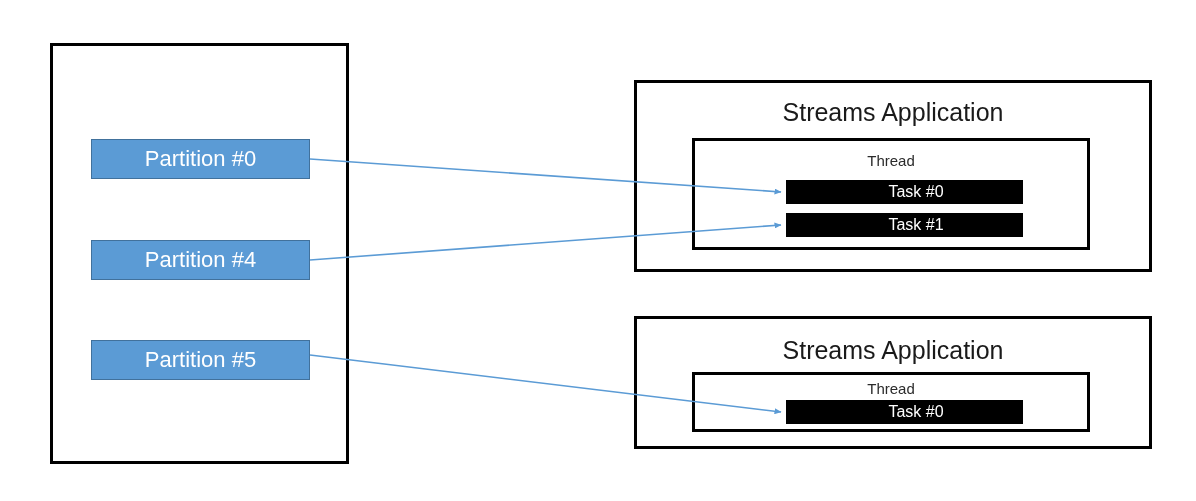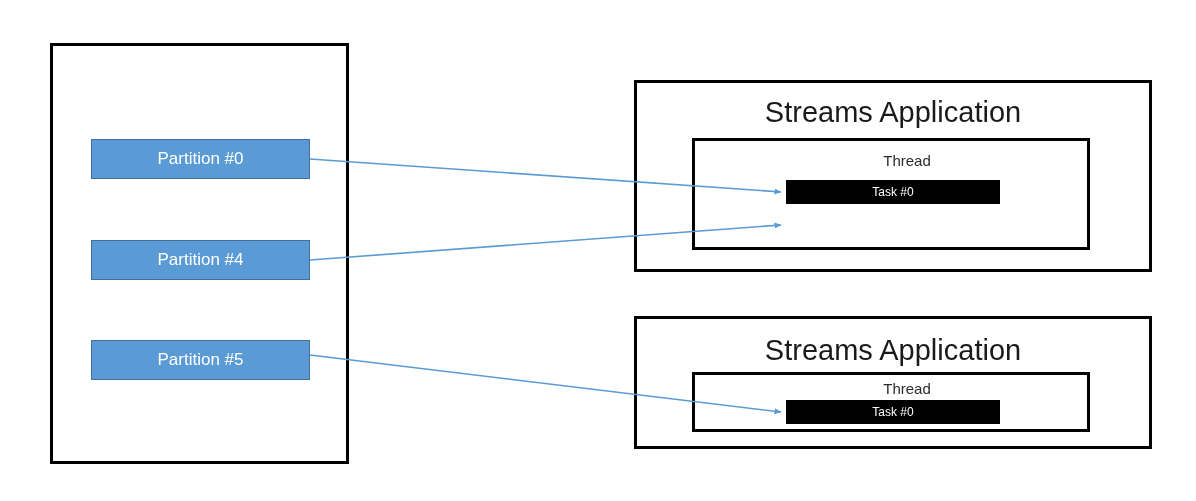--- a/index.html
+++ b/index.html
@@ -42,71 +42,71 @@
     white-space: nowrap;
   }
   .topic-title {
     left: 50px;
     top: 72px;
     width: 299px;
     font-size: 25px;
     line-height: 32px;
   }
   .app-title {
-    font-size: 29px;
+    font-size: 25px;
     line-height: 32px;
     left: 634px;
     width: 518px;
   }
   .app1-title { top: 96px; }
   .app2-title { top: 334px; }
 
   .thread-label {
     position: absolute;
     text-align: center;
     color: #2b2b2b;
     font-size: 15px;
     line-height: 20px;
     white-space: nowrap;
-    margin-left: 16px;
   }
   .thread1-label { left: 692px; top: 151px; width: 398px; }
   .thread2-label { left: 692px; top: 379px; width: 398px; }
 
   
   .partition {
     position: absolute;
     left: 91px;
     width: 219px;
     height: 40px;
     background: #5B9BD5;
     border: 1px solid #41719C;
     box-sizing: border-box;
     color: #ffffff;
-    font-size: 17px;
+    font-size: 22px;
     line-height: 38px;
     text-align: center;
     white-space: nowrap;
   }
   .partition-0 { top: 139px; }
   .partition-1 { top: 240px; }
   .partition-2 { top: 340px; }
 
   
   .task {
     position: absolute;
     left: 786px;
     width: 214px;
     height: 24px;
     background: #000000;
     color: #ffffff;
-    font-size: 12px;
+    font-size: 16px;
     line-height: 24px;
     text-align: center;
     white-space: nowrap;
+    padding-left: 23px;
   }
   .task-a0 { top: 180px; }
   .task-a1 { top: 213px; }
   .task-b0 { top: 400px; }
 
   
   #arrows {
     position: absolute;
     left: 0;
     top: 0;
@@ -129,20 +129,21 @@
 
   <div class="outline-box" style="left:634px; top:80px; width:518px; height:192px;"></div>
 
   <div class="box-title app-title app1-title">Streams Application</div>
 
   <div class="inner-box" style="left:692px; top:138px; width:398px; height:112px;"></div>
 
   <div class="thread-label thread1-label">Thread</div>
 
   <div class="task task-a0">Task #0</div>
+  <div class="task task-a1">Task #1</div>
 
   <div class="outline-box" style="left:634px; top:316px; width:518px; height:133px;"></div>
 
   <div class="box-title app-title app2-title">Streams Application</div>
 
   <div class="inner-box" style="left:692px; top:372px; width:398px; height:60px;"></div>
 
   <div class="thread-label thread2-label">Thread</div>
 
   <div class="task task-b0">Task #0</div>

